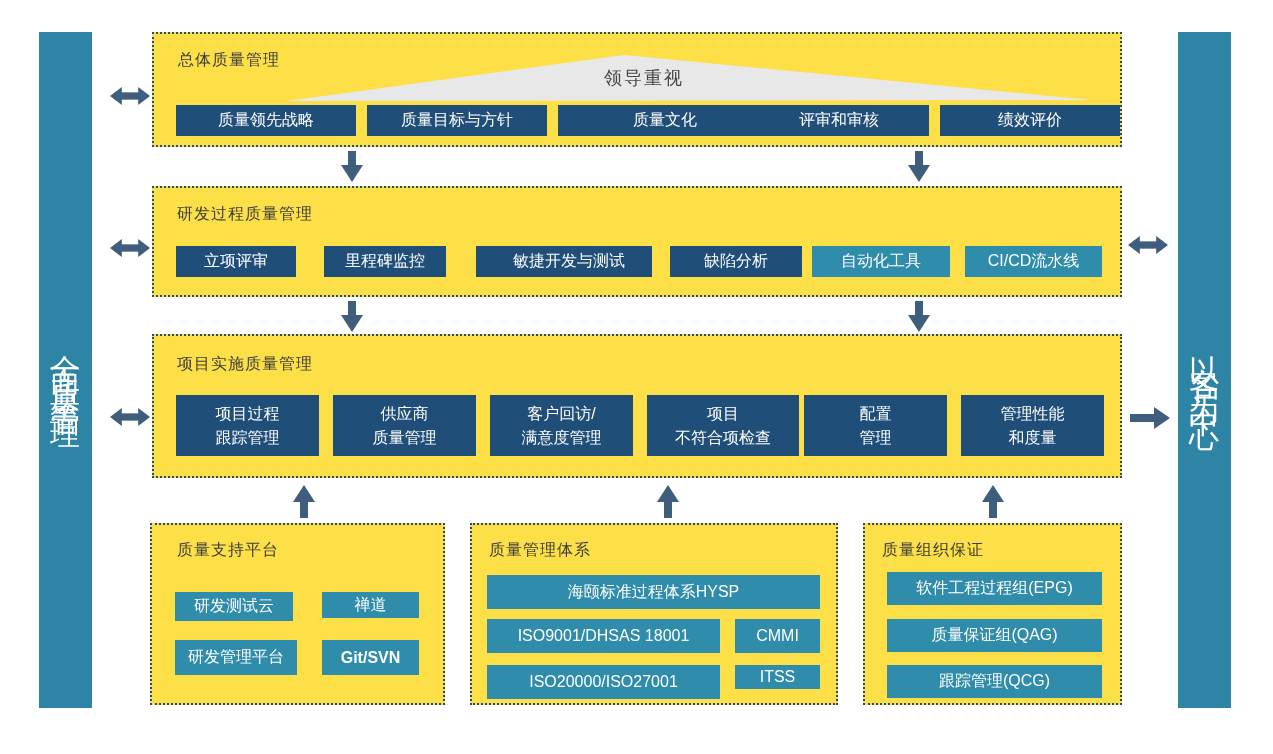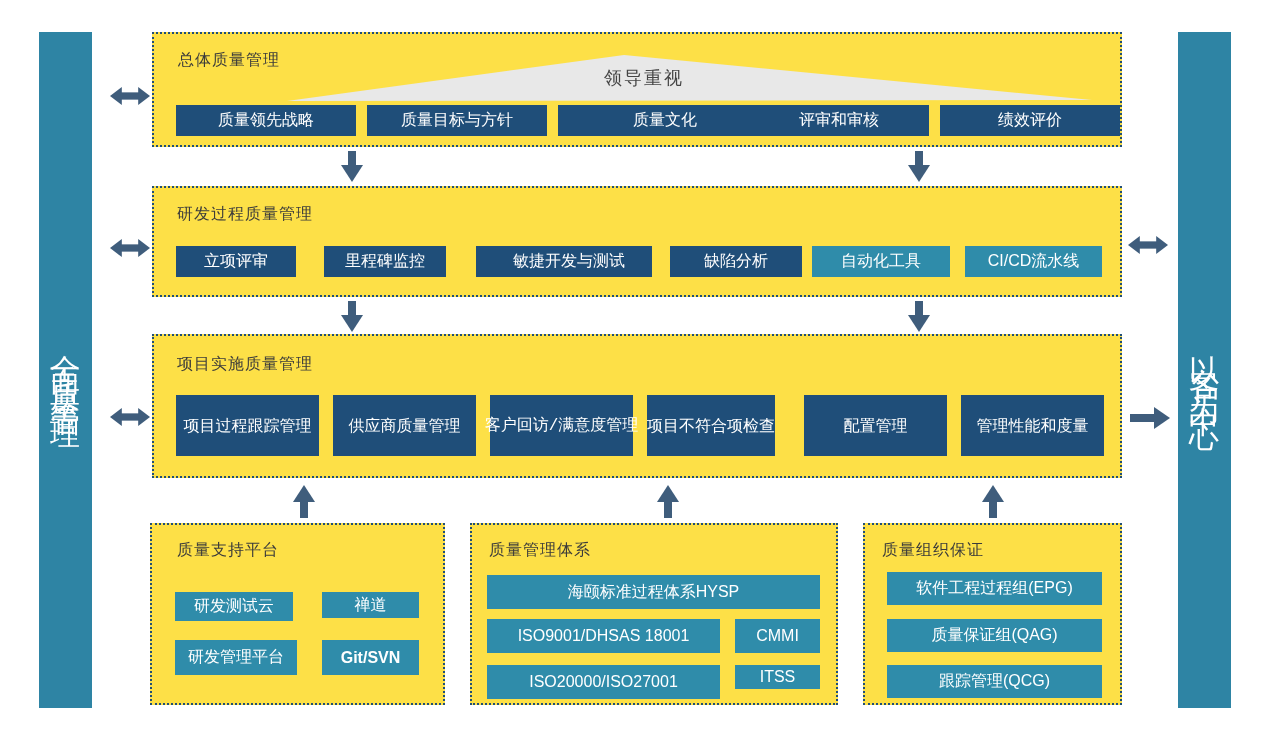--- a/index.html
+++ b/index.html
@@ -20,21 +20,21 @@
   .vbar span{writing-mode:vertical-rl;text-orientation:upright;color:#fff;
         font-size:30px;letter-spacing:13px;line-height:53px;}
 
   .dbox{position:absolute;border:2px dotted var(--border);background:#fde047;box-sizing:border-box;}
   .sec-title{position:absolute;color:var(--title-text);font-size:16px;letter-spacing:1px;white-space:nowrap;}
 
   .btn{position:absolute;display:flex;align-items:center;justify-content:center;
        color:#fff;font-size:16px;text-align:center;white-space:nowrap;}
   .btn-navy{background:var(--navy);}
   .btn-teal{background:var(--teal-btn);}
-  .btn.two-line{flex-direction:row;line-height:24px;}
+  .btn.two-line{flex-direction:column;line-height:24px;}
   .bold{font-weight:bold;}
 
   .banner-text{position:absolute;color:#454545;font-size:18px;text-align:center;letter-spacing:2px;}
   .tri-svg{position:absolute;left:0;top:0;}
 
   .arrow{position:absolute;}
   .arrow svg{display:block;}
 </style>
 </head>
 <body>
@@ -75,25 +75,25 @@
   <div class="dbox" style="left:152px;top:334px;width:970px;height:144px;">
     <div class="sec-title" style="left:23px;top:18px;">项目实施质量管理</div>
     <div class="btn btn-navy two-line" style="left:22px;top:59px;width:143px;height:61px;">
       <span>项目过程</span>
       <span>跟踪管理</span>
     </div>
     <div class="btn btn-navy two-line" style="left:179px;top:59px;width:143px;height:61px;">
       <span>供应商</span>
       <span>质量管理</span>
     </div>
-    <div class="btn btn-navy two-line" style="left:336px;top:59px;width:143px;height:61px;font-family:Liberation Mono, monospace;">
+    <div class="btn btn-navy two-line" style="left:336px;top:59px;width:143px;height:61px;">
       <span>客户回访/</span>
       <span>满意度管理</span>
     </div>
-    <div class="btn btn-navy two-line" style="left:493px;top:59px;width:128px;height:61px;">
+    <div class="btn btn-navy two-line" style="left:493px;top:59px;width:152px;height:61px;">
       <span>项目</span>
       <span>不符合项检查</span>
     </div>
     <div class="btn btn-navy two-line" style="left:650px;top:59px;width:143px;height:61px;">
       <span>配置</span>
       <span>管理</span>
     </div>
     <div class="btn btn-navy two-line" style="left:807px;top:59px;width:143px;height:61px;">
       <span>管理性能</span>
       <span>和度量</span>

